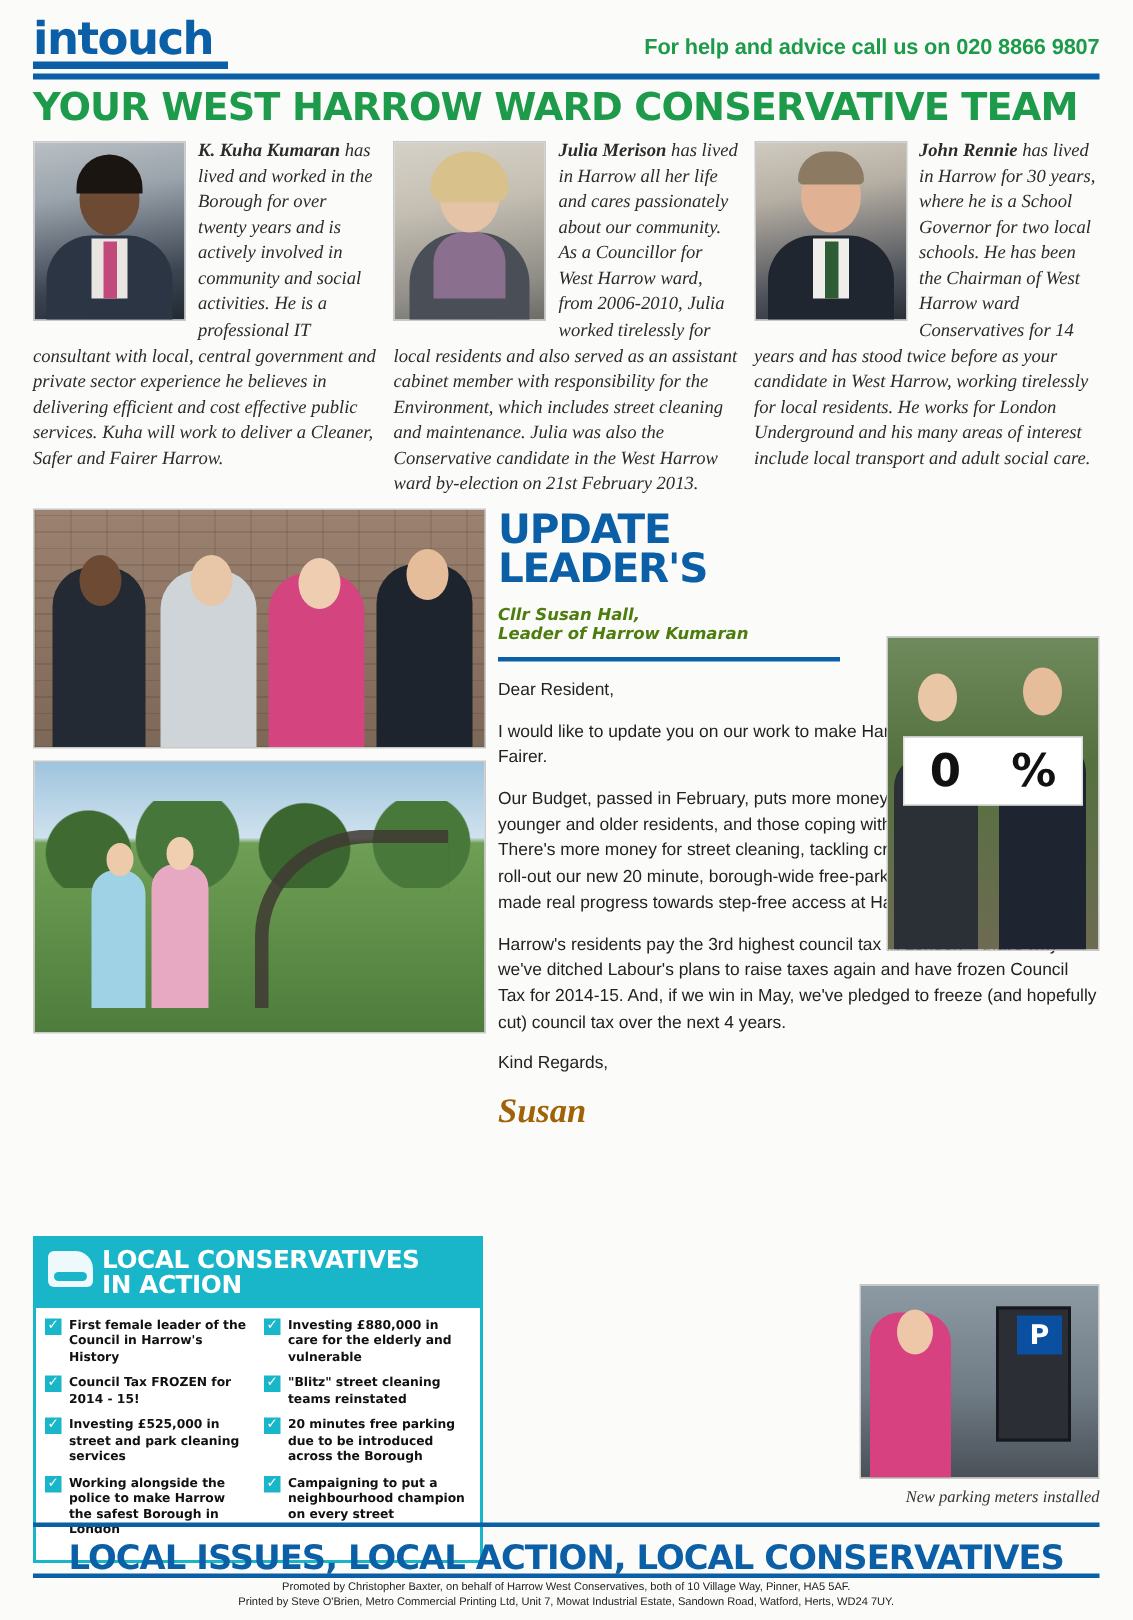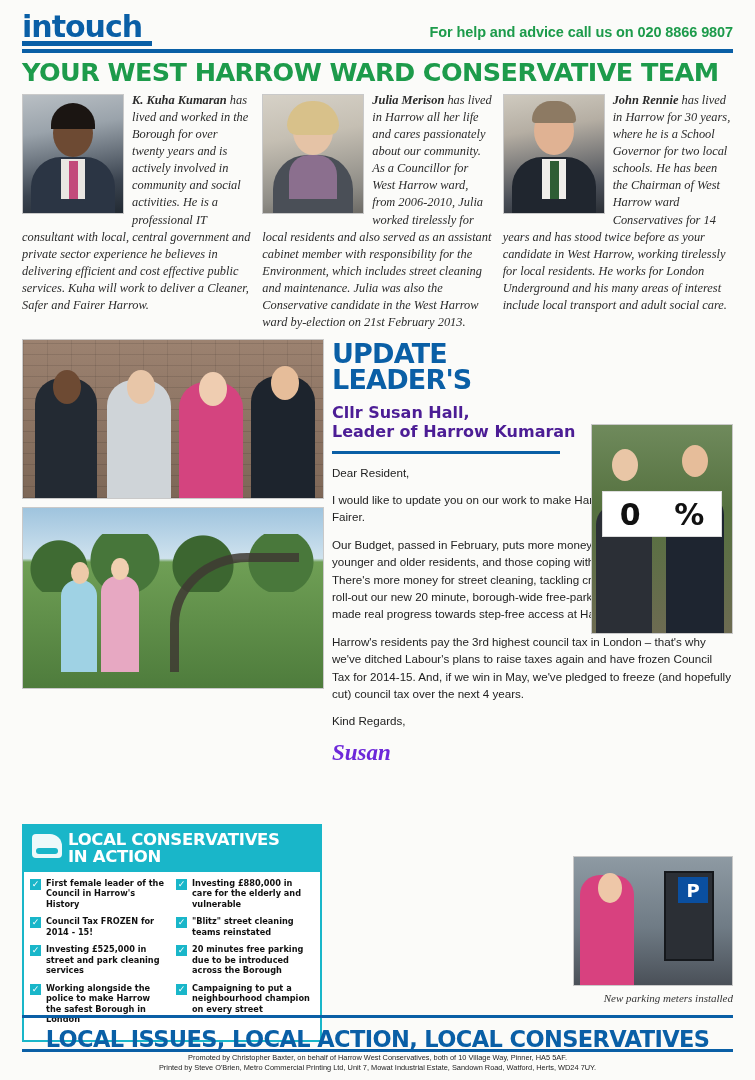--- a/index.html
+++ b/index.html
@@ -187,45 +187,46 @@
     font-family: "DejaVu Sans", sans-serif;
     font-size: 27px;
     font-weight: bold;
     color: #0a5fa6;
     line-height: 0.97;
     letter-spacing: -0.8px;
     margin-top: 2px;
   }
   .leader-sub {
     font-family: "DejaVu Sans", sans-serif;
-    font-size: 16px;
-    font-weight: bold;
-    color: #4c1d95;
+    font-size: 11px;
+    font-weight: bold;
+    color: #4d7c0f;
     line-height: 1.22;
     margin-top: 9px;
+    font-style: italic;
   }
   .leader-rule {
     height: 3px;
     background: #0a5fa6;
     margin: 9px 0 10px 0;
     width: 228px;
   }
   .letter p {
     font-family: "Liberation Sans", sans-serif;
     font-size: 11.6px;
     line-height: 1.5;
     margin: 0 0 10px 0;
     color: #222;
   }
   .sig {
     font-family: "Liberation Serif", serif;
     font-style: italic;
     font-weight: bold;
     font-size: 23px;
-    color: #6d28d9;
+    color: #a16207;
     margin-top: 4px;
   }
   .photo-hall {
     position: absolute;
     right: 22px;
     top: 424px;
     width: 140px;
     height: 208px;
     border: 1px solid #c9c9c9;
     overflow: hidden;

